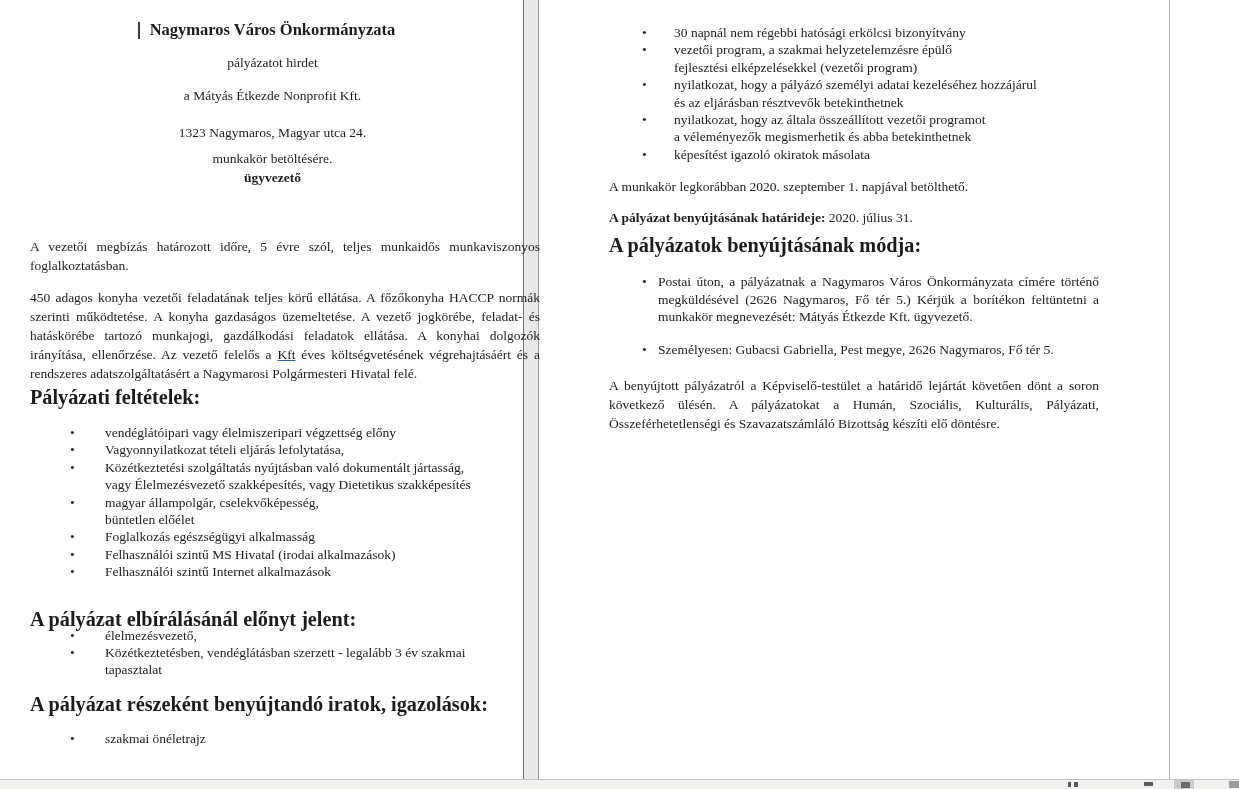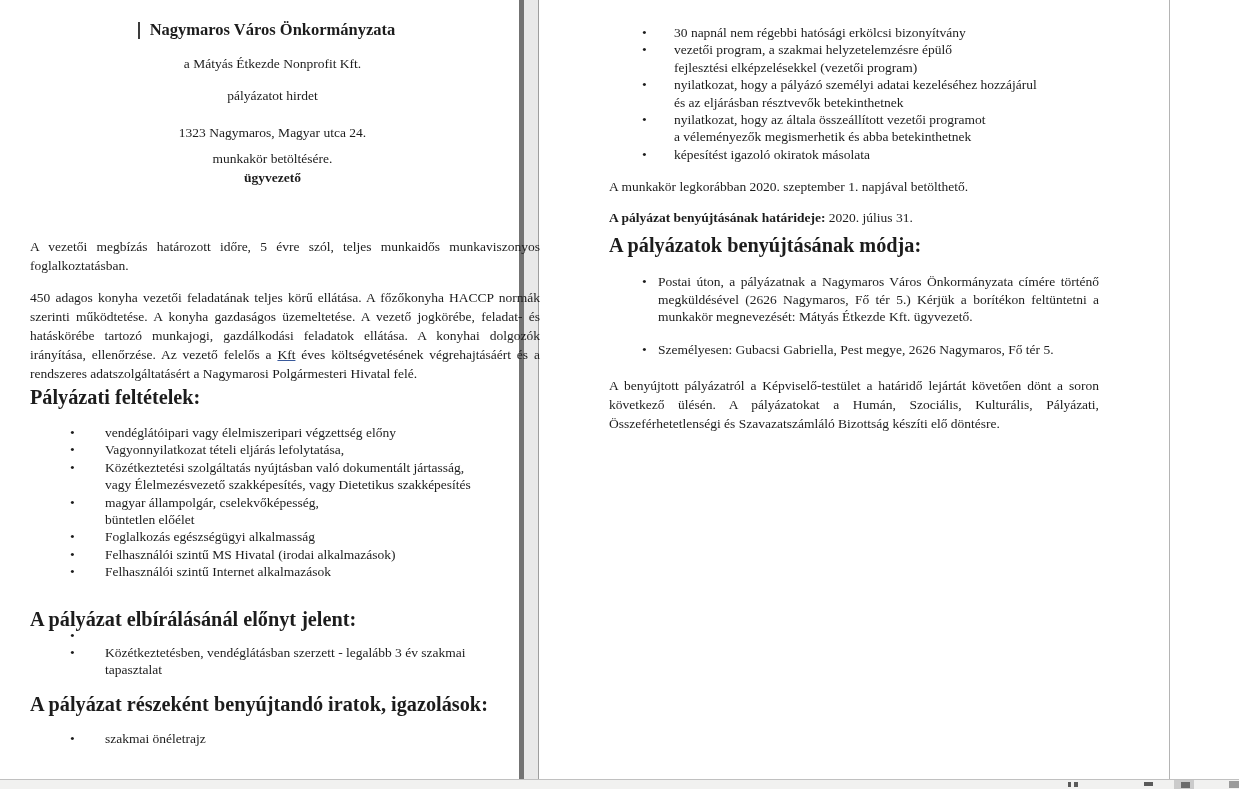--- a/index.html
+++ b/index.html
@@ -22,21 +22,21 @@
   }
   .page{
     background:#ffffff;
     height:779px;
     box-sizing:border-box;
     font-size:13.5px;
     line-height:19px;
   }
   .page-left{
     width:524px;
-    border-right:5px solid #737373;
+    border-right:1px solid #737373;
     position:relative;
   }
   .gutter{
     width:14px;height:779px;
     background:#e9e9e9;
     border-right:1px solid #9e9e9e;
   }
   .page-right{
     width:631px;
     border-right:1px solid #b4b4b4;
@@ -114,22 +114,22 @@
 <body>
 
 <div class="stage">
   <div class="pages">
 
     <section class="page page-left">
       <span class="caret"></span>
       <div class="content-l">
         <div class="titleblock">
           <h1 class="doc-title">Nagymaros Város Önkormányzata</h1>
+          <p class="intro intro-0">pályázatot hirdet</p>
           <p class="intro intro-1">a Mátyás Étkezde Nonprofit Kft.</p>
-          <p class="intro intro-0">pályázatot hirdet</p>
           <p class="intro intro-2">1323 Nagymaros, Magyar utca 24.</p>
           <p class="intro intro-4">munkakör betöltésére.</p>
           <p class="intro intro-3">ügyvezető</p>
         </div>
 
         <p class="just para1">A vezetői megbízás határozott időre, 5 évre szól, teljes munkaidős munkaviszonyos foglalkoztatásban.</p>
 
         <p class="just para2"><span>450 adagos konyha vezetői feladatának teljes körű ellátása. A főzőkonyha HACCP normák szerinti működtetése. A konyha gazdaságos üzemeltetése. A vezető jogkörébe, feladat- és hatáskörébe tartozó munkajogi, gazdálkodási feladatok ellátása. A konyhai dolgozók irányítása, ellenőrzése. Az vezető felelős a </span><span class="kft">Kft</span><span> éves költségvetésének végrehajtásáért és a rendszeres adatszolgáltatásért a Nagymarosi Polgármesteri Hivatal felé.</span></p>
 
         <h2 class="h-sec h-felt">Pályázati feltételek:</h2>
@@ -163,20 +163,21 @@
           <div class="li">
               <span class="dot">•</span>
               <span class="txt">Felhasználói szintű Internet alkalmazások</span>
             </div>
         </div>
 
         <h2 class="h-sec h-elony">A pályázat elbírálásánál előnyt jelent:</h2>
         <div class="list list-elony">
           <div class="li">
               <span class="dot">•</span>
+              <span class="txt">élelmezésvezető,</span>
             </div>
           <div class="li">
               <span class="dot">•</span>
               <span class="txt">Közétkeztetésben, vendéglátásban szerzett - legalább 3 év szakmai
 tapasztalat</span>
             </div>
         </div>
 
         <h2 class="h-sec h-iratok">A pályázat részeként benyújtandó iratok, igazolások:</h2>
         <div class="list list-iratok">

